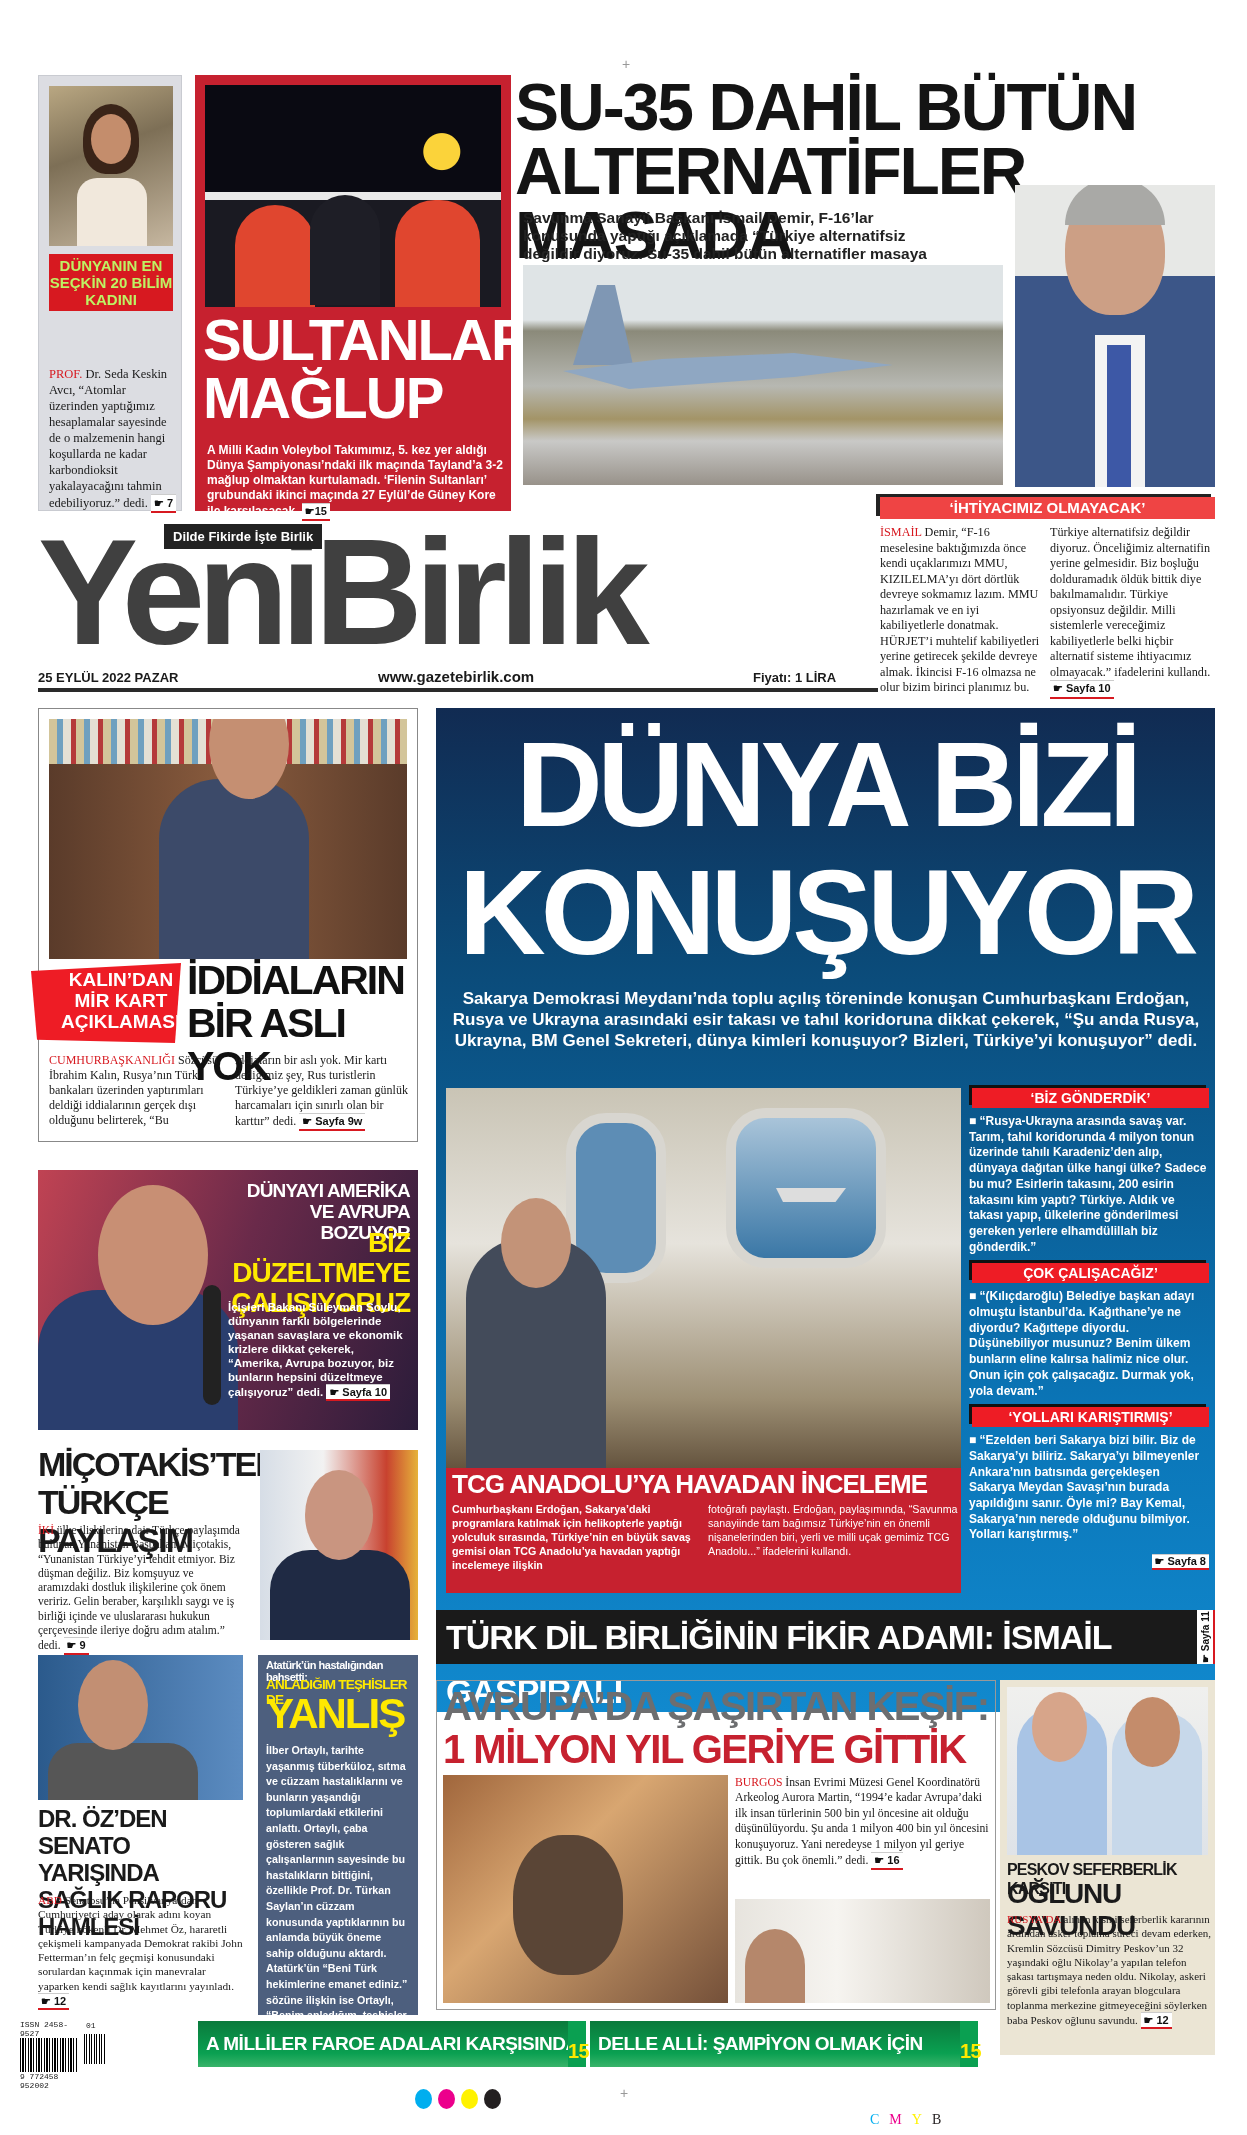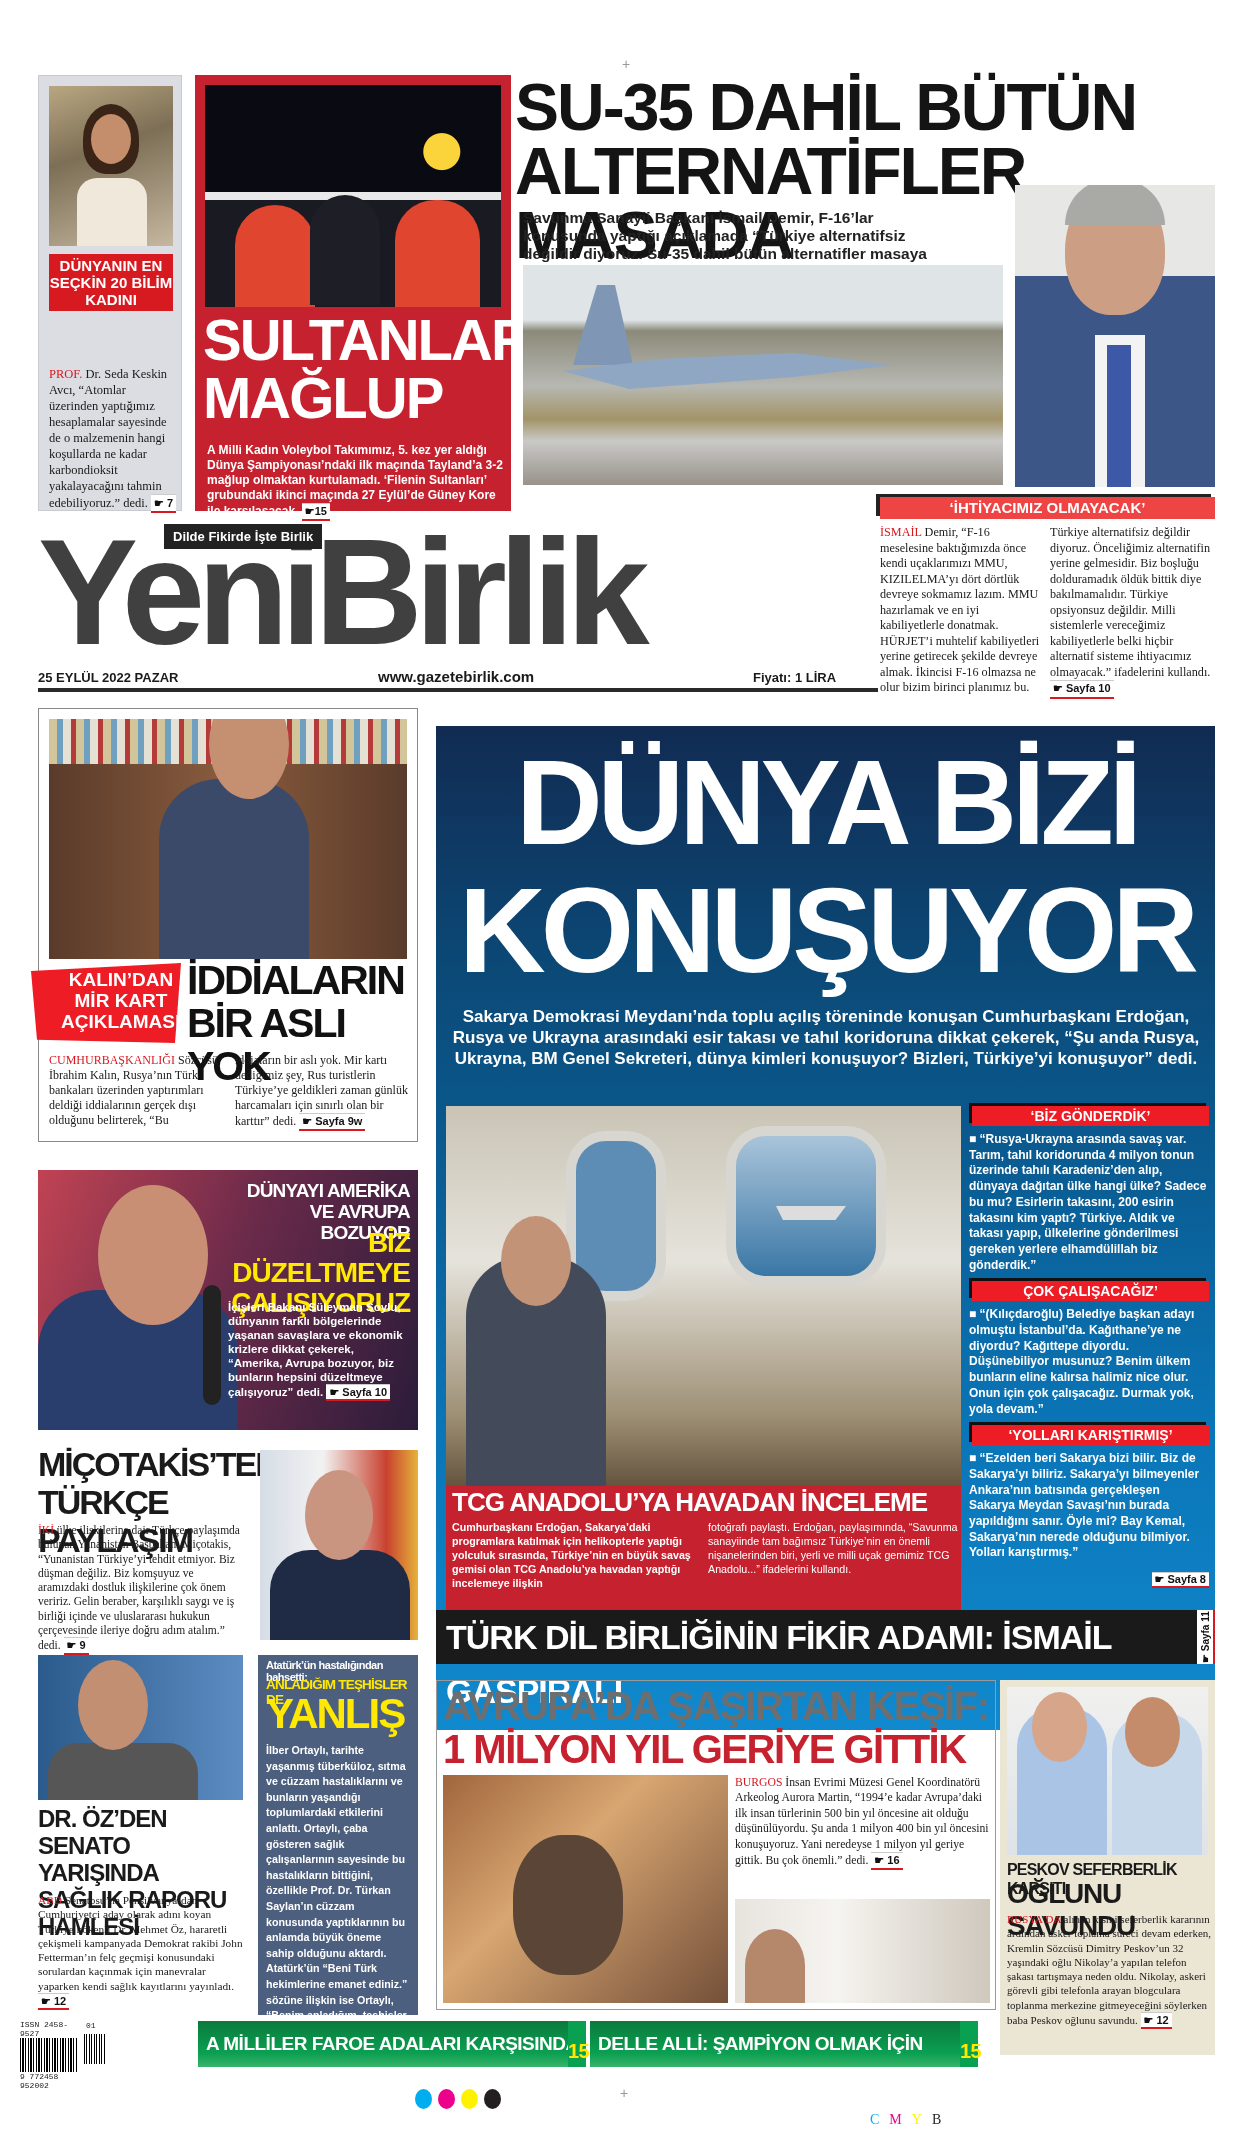--- a/index.html
+++ b/index.html
@@ -9,21 +9,21 @@
 .red{color:#d71920}
 .ref{display:inline-block;border-bottom:2px solid #d71920;border-top:1px solid #ccc;padding:0 3px;font-weight:bold;font-family:"Liberation Sans",sans-serif;font-size:11px;background:#fff;color:#111}
 .ph{position:absolute;overflow:hidden}
 .crop{position:absolute;color:#999;font-size:14px}
 
 #seda{left:38px;top:75px;width:144px;height:436px;background:#dcdde2;border:1px solid #c9cbd1}
 #seda .photo{left:10px;top:10px;width:124px;height:160px;background:linear-gradient(160deg,#b9a782,#7d6f56 40%,#c6b7a0);}
 #seda .face{position:absolute;left:42px;top:28px;width:40px;height:50px;border-radius:50%;background:#c48d6c}
 #seda .hair{position:absolute;left:34px;top:18px;width:56px;height:70px;border-radius:50% 50% 40% 40%;background:#3a2418}
 #seda .top{position:absolute;left:28px;top:92px;width:70px;height:68px;background:#f1e8dc;border-radius:20px 20px 0 0}
-#seda .kick{left:10px;top:178px;width:124px;background:#d71920;color:#ffffff;text-align:center;font-weight:bold;font-size:15px;line-height:17px;padding:3px 0}
+#seda .kick{left:10px;top:178px;width:124px;background:#d71920;color:#bef264;text-align:center;font-weight:bold;font-size:15px;line-height:17px;padding:3px 0}
 #seda .hl{left:10px;top:222px;width:124px;font-weight:bold;font-size:31px;line-height:32px;letter-spacing:-1.5px}
 #seda .body{left:10px;top:290px;width:128px;font-size:12.5px;line-height:16px}
 #volley{left:195px;top:75px;width:316px;height:436px;background:#c6212f}
 #volley .photo{left:10px;top:10px;width:296px;height:222px;background:radial-gradient(circle at 80% 30%,#fbd33a 0 18px,transparent 19px),linear-gradient(#0a0a12 0 48%,#e9e9e9 48% 52%,#1a1a22 52%);}
 #volley .p1{position:absolute;left:30px;top:120px;width:80px;height:110px;background:#e0462f;border-radius:40px 40px 0 0}
 #volley .p2{position:absolute;left:105px;top:110px;width:70px;height:110px;background:#1e1e26;border-radius:35px 35px 0 0}
 #volley .p3{position:absolute;left:190px;top:115px;width:85px;height:110px;background:#e0462f;border-radius:40px 40px 0 0}
 #volley .hl{left:8px;top:236px;width:300px;color:#fff;font-weight:bold;font-size:58px;line-height:58px;letter-spacing:-2px}
 #volley .body{left:12px;top:368px;width:296px;color:#fff;font-weight:bold;font-size:12px;line-height:15px}
 #su35{left:515px;top:75px;width:700px;height:436px}
@@ -77,21 +77,21 @@
 #oz .head{position:absolute;left:40px;top:5px;width:70px;height:90px;border-radius:50%;background:#c28f73}
 #oz .suit{position:absolute;left:10px;top:88px;width:150px;height:60px;background:#565656;border-radius:30px 30px 0 0}
 #oz .hl{left:0;top:150px;width:210px;font-weight:bold;font-size:24px;line-height:27px;letter-spacing:-1px}
 #oz .body{left:0;top:238px;width:210px;font-size:11.3px;line-height:14.3px}
 #ortayli{left:258px;top:1655px;width:160px;height:360px;background:#4d5f7e;padding:6px}
 #ortayli .kick{left:8px;top:4px;color:#fff;font-weight:bold;font-size:11px;letter-spacing:-0.5px}
 #ortayli .kick2{left:8px;top:22px;color:#ffe900;font-weight:bold;font-size:13.5px;letter-spacing:-0.8px}
 #ortayli .big{left:8px;top:38px;color:#ffe900;font-weight:bold;font-size:42px;line-height:42px;letter-spacing:-2px}
 #ortayli .body{left:8px;top:88px;width:146px;color:#fff;font-weight:bold;font-size:10.7px;line-height:15.6px}
 
-#main{left:436px;top:708px;width:779px;height:1004px;background:linear-gradient(#112b52,#0b4a78 25%,#0a75b7 70%,#1189ce);margin-top:18px;}
+#main{left:436px;top:708px;width:779px;height:1004px;background:linear-gradient(#112b52,#0b4a78 25%,#0a75b7 70%,#1189ce);}
 #main .hl{left:8px;top:12px;width:765px;text-align:center;color:#fff;font-weight:bold;font-size:120px;line-height:128px;letter-spacing:-5px}
 #main .lede{left:10px;top:280px;width:760px;text-align:center;color:#fff;font-weight:bold;font-size:17px;line-height:21px}
 #main .photo{left:10px;top:380px;width:515px;height:388px;background:linear-gradient(#c9c4b5,#e6e3dc 40%,#9d8f74 80%,#5e4d38)}
 #main .win{position:absolute;left:280px;top:20px;width:160px;height:160px;border-radius:40px;background:linear-gradient(#a9c4d9,#3a77a6);border:10px solid #d8d6d0}
 #main .win2{position:absolute;left:120px;top:25px;width:100px;height:170px;border-radius:40px;background:#5d8db5;border:10px solid #d8d6d0}
 #main .ship{position:absolute;left:40px;top:70px;width:70px;height:14px;background:#ddd;clip-path:polygon(0 0,100% 0,85% 100%,10% 100%)}
 #main .erdogan{position:absolute;left:20px;top:150px;width:140px;height:238px;background:#434b5a;border-radius:60px 60px 0 0}
 #main .eh{position:absolute;left:55px;top:110px;width:70px;height:90px;border-radius:50%;background:#c39378}
 #main .cap{left:10px;top:760px;width:515px;height:125px;background:#c6212f;padding:4px 8px}
 #main .caphl{left:10px;top:760px;width:515px;color:#fff;font-weight:bold;font-size:26px;line-height:32px;letter-spacing:-1px;padding-left:6px}

